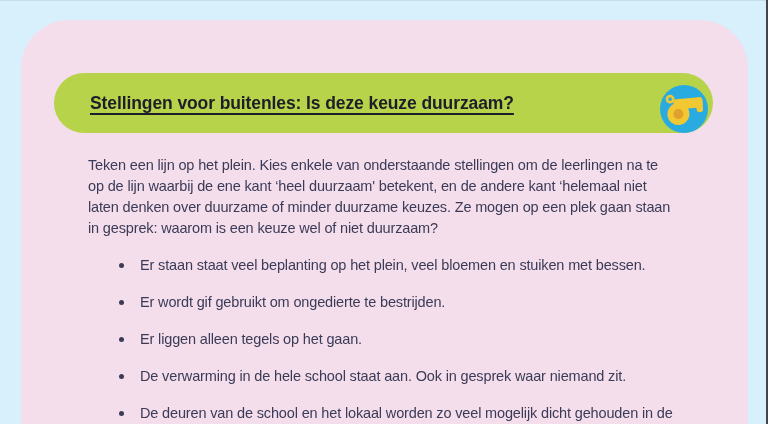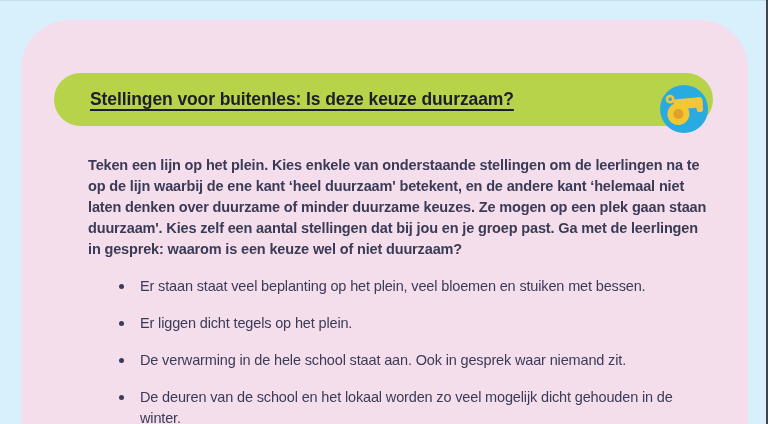--- a/index.html
+++ b/index.html
@@ -28,21 +28,21 @@
   .right-edge{
     position:absolute;right:0;top:0;width:2px;height:424px;
     background:var(--edge);z-index:5;
   }
   .card{
     position:absolute;left:21px;top:20px;width:727px;height:480px;
     background:var(--card);
     border-radius:48px;
   }
   .header-bar{
-    position:absolute;left:33px;top:53px;width:659px;height:53px;
+    position:absolute;left:33px;top:53px;width:659px;height:60px;
     background:var(--green);
     border-radius:31px;
     display:flex;align-items:center;
     padding:0 64px 0 36px;
   }
   .title{
     font-size:17.5px;
     font-weight:700;
     letter-spacing:-0.1px;
     color:var(--title-color);
@@ -63,21 +63,20 @@
   .whistle-accent{fill:var(--whistle-accent);}
   .content{
     position:absolute;left:67px;top:135px;width:625px;
     color:var(--text);
     font-size:14.5px;
     letter-spacing:-0.15px;
   }
   .intro-line{
     line-height:21px;
     white-space:nowrap;
-    font-weight:bold;
   }
   .statements{
     list-style:none;
     margin-top:10px;
   }
   .statement{
     position:relative;
     line-height:21px;
     margin-bottom:2px;
     padding-left:52px;
@@ -112,24 +111,24 @@
         </g>
       </svg>
     </div>
   </div>
 
   <div class="content">
     <div class="intro">
         <div class="intro-line">Teken een lijn op het plein. Kies enkele van onderstaande stellingen om de leerlingen na te</div>
         <div class="intro-line">op de lijn waarbij de ene kant ‘heel duurzaam' betekent, en de andere kant ‘helemaal niet</div>
         <div class="intro-line">laten denken over duurzame of minder duurzame keuzes. Ze mogen op een plek gaan staan</div>
-        <div class="intro-line">duurzaam'. Kies zelf een aantal stellingen dat bij jou en je groep past. Ga met de leerlingen</div>
         <div class="intro-line">in gesprek: waarom is een keuze wel of niet duurzaam?</div>
       </div>
     <ul class="statements">
         <li class="statement">Er staan staat veel beplanting op het plein, veel bloemen en stuiken met bessen.</li>
-        <li class="statement">Er liggen dicht tegels op het plein.</li>
+        <li class="statement">Er wordt gif gebruikt om ongedierte te bestrijden.</li>
+        <li class="statement">Er liggen alleen tegels op het gaan.</li>
         <li class="statement">De verwarming in de hele school staat aan. Ook in gesprek waar niemand zit.</li>
         <li class="statement">De deuren van de school en het lokaal worden zo veel mogelijk dicht gehouden in de winter.</li>
       </ul>
   </div>
 
 </div>
 
 </body></html>

